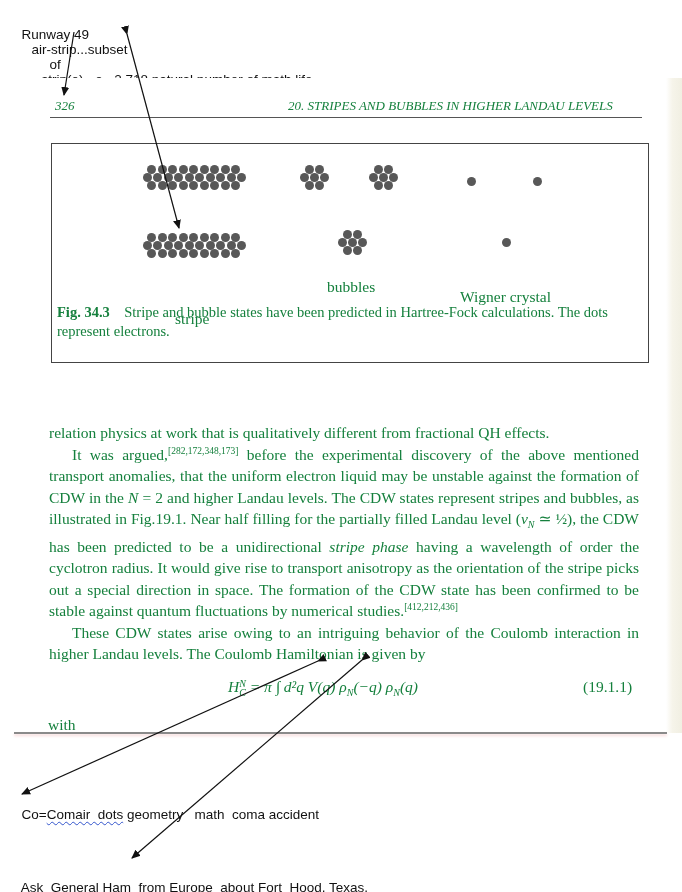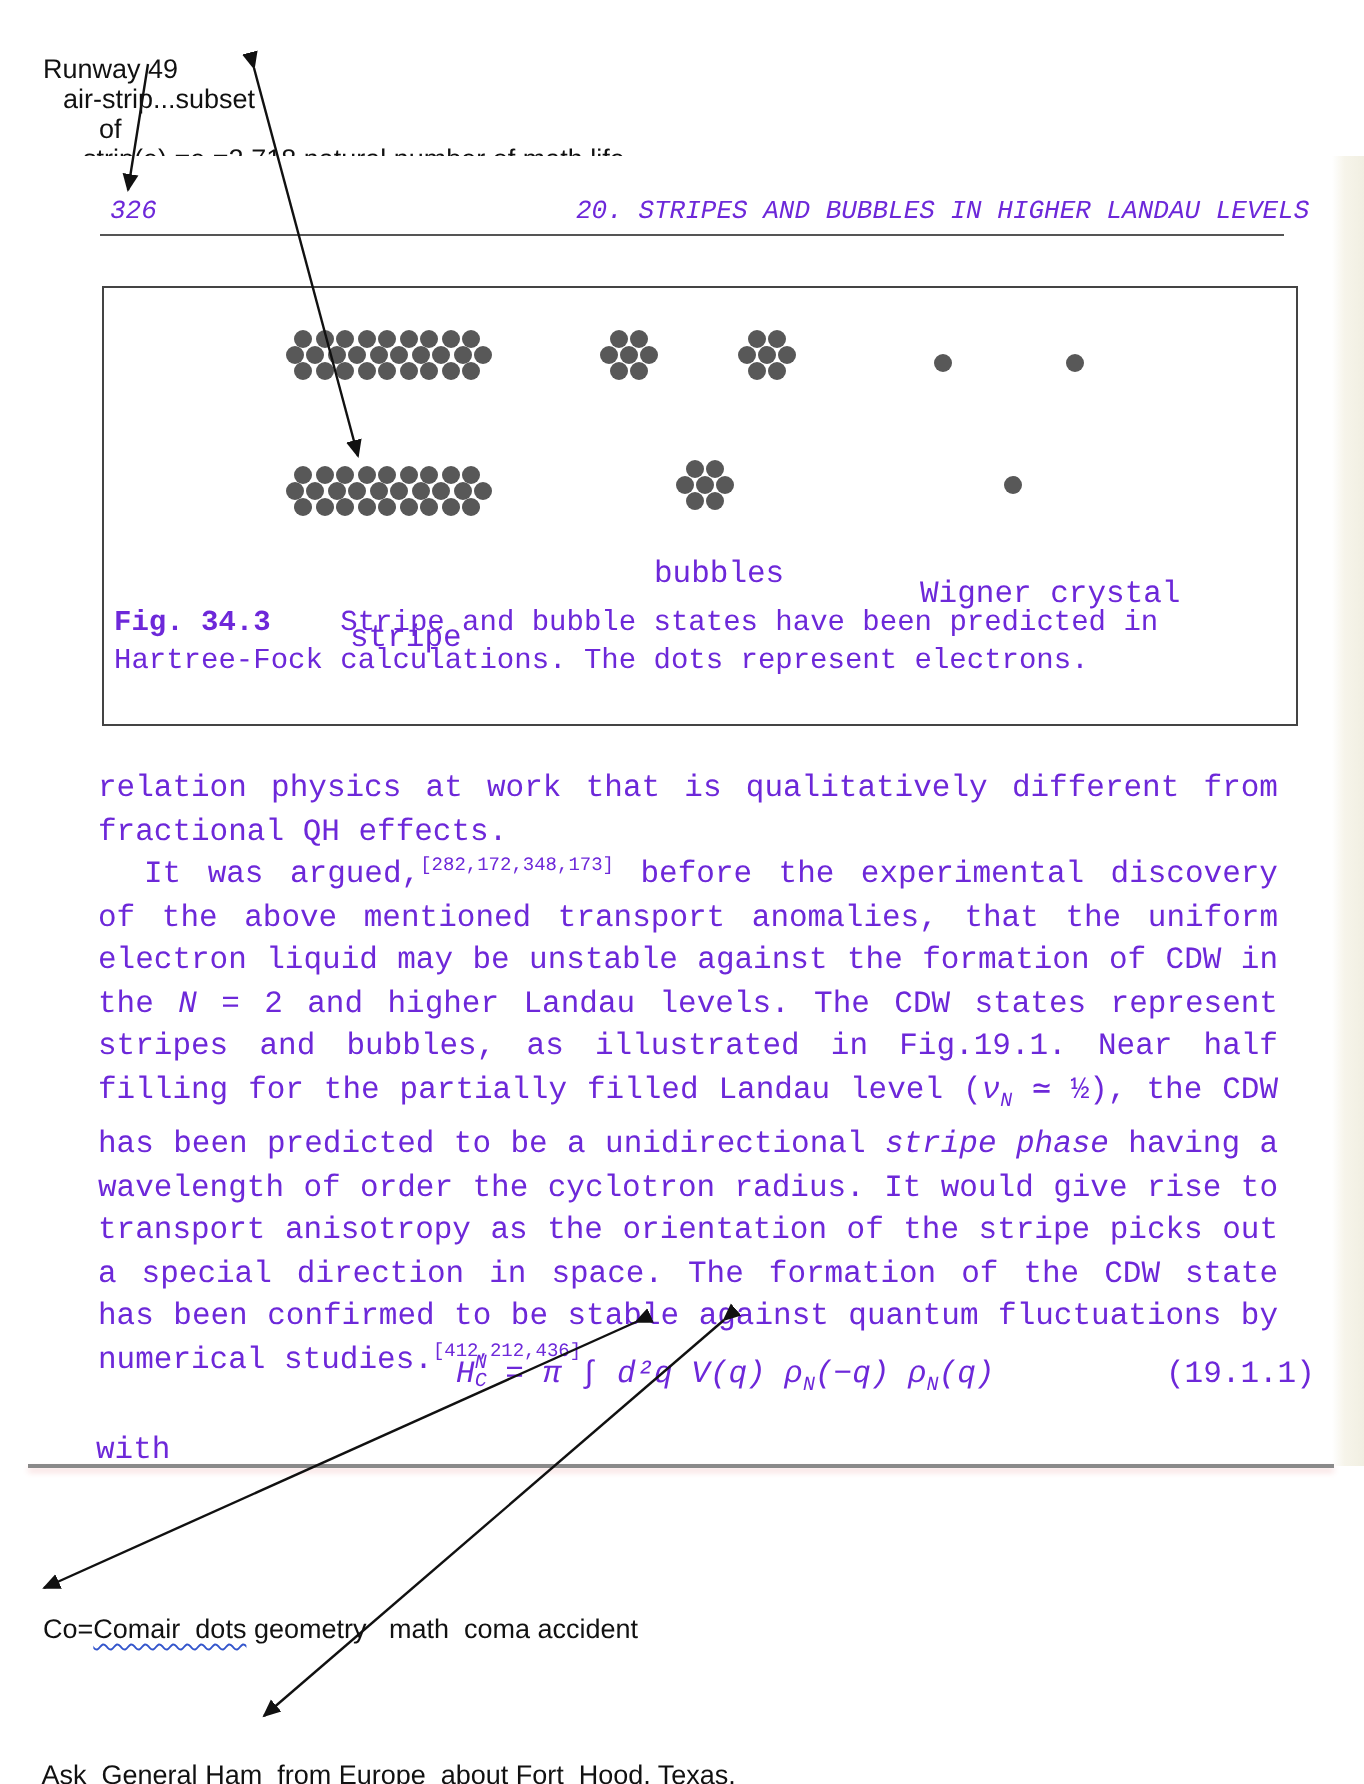--- a/index.html
+++ b/index.html
@@ -1,29 +1,29 @@
 <!DOCTYPE html>
 <html><head>
 <meta charset="utf-8">
 <style>
   html, body { margin:0; padding:0; }
   body { width:682px; height:892px; background:#ffffff; position:relative; overflow:hidden; }
   .annot { position:absolute; font-family:"Liberation Sans", sans-serif; font-size:13.5px; color:#111; white-space:pre; }
   .squiggle { text-decoration: underline wavy #3355cc; text-decoration-thickness:1px; text-underline-offset:2px; }
   .scan { position:absolute; left:0; top:78px; width:682px; height:655px; background:#fff; }
   .scan-edge { position:absolute; right:0; top:0; width:16px; height:100%; background:linear-gradient(to right,#fff,#f6f4ea 40%,#f1efe2); }
-  .serif { font-family:Liberation Mono, monospace; color:#6d28d9; }
+  .serif { font-family:Liberation Serif, serif; color:#15803d; }
   .runhead { position:absolute; top:98px; font-size:13px; font-style:italic; }
   .head-rule { position:absolute; left:50px; top:117px; width:592px; height:1px; background:#555; }
   .fig-box { position:absolute; left:51px; top:143px; width:598px; height:220px; border:1px solid #444; box-sizing:border-box; }
   .dot { position:absolute; width:9px; height:9px; border-radius:50%; background:#585858; }
   .fig-label { position:absolute; top:278px; font-size:15.5px; }
   .caption { position:absolute; left:57px; top:303px; width:590px; font-size:14.5px; line-height:19px; }
   .caption b { font-weight:bold; }
-  .body-text { position:absolute; left:49px; top:384px; width:590px; font-size:15.5px; line-height:21.5px; text-align:justify; }
+  .body-text { position:absolute; left:49px; top:422px; width:590px; font-size:15.5px; line-height:21.5px; text-align:justify; }
   .body-text p { margin:0; }
   .indent { text-indent:23px; }
   sup { font-size:9.5px; line-height:0; }
   .eq { position:absolute; top:678px; font-size:15.5px; font-style:italic; }
   .eqnum { position:absolute; left:555px; top:678px; font-size:15.5px;margin-left:28px; }
   .with { position:absolute; left:48px; top:716px; font-size:15.5px; }
   .red-rule { position:absolute; left:14px; top:732px; width:653px; height:2px; background:#8a8a8a; box-shadow:0 2px 3px #f6d6d6; }
   svg.arrows { position:absolute; left:0; top:0; width:682px; height:892px; pointer-events:none; }
 </style>
 </head>
@@ -141,20 +141,21 @@
 <div class="fig-label serif" style="left:327px;">bubbles</div>
 <div class="fig-label serif" style="left:460px;margin-top:10px;">Wigner crystal</div>
 
 <div class="caption serif">
   <b>Fig. 34.3</b>&nbsp;&nbsp;&nbsp;&nbsp;<span>Stripe and bubble states have been predicted in Hartree-Fock calculations. The dots represent electrons.</span>
 </div>
 
 <div class="body-text serif">
   <p>relation physics at work that is qualitatively different from fractional QH effects.</p>
   <p class="indent"><span>It was argued,</span><sup>[282,172,348,173]</sup><span> before the experimental discovery of the above mentioned transport anomalies, that the uniform electron liquid may be unstable against the formation of CDW in the </span><i>N</i><span> = 2 and higher Landau levels.  The CDW states represent stripes and bubbles, as illustrated in Fig.19.1. Near half filling for the partially filled Landau level (</span><i>ν</i><sub style="font-size:10px;"><i>N</i></sub><span> ≃ ½), the CDW has been predicted to be a unidirectional </span><i>stripe phase</i><span> having a wavelength of order the cyclotron radius. It would give rise to transport anisotropy as the orientation of the stripe picks out a special direction in space.  The formation of the CDW state has been confirmed to be stable against quantum fluctuations by numerical studies.</span><sup>[412,212,436]</sup></p>
+  <p class="indent">These CDW states arise owing to an intriguing behavior of the Coulomb interaction in higher Landau levels. The Coulomb Hamiltonian is given by</p>
 </div>
 
 <div class="eq serif" style="left:228px;">
   <span>H</span><span style="display:inline-block; vertical-align:middle; line-height:9px; font-size:10px;"><span style="display:block;">N</span><span style="display:block;">C</span></span><span> = π ∫ d²q V(q) ρ</span><sub style="font-size:10px;">N</sub><span>(−q) ρ</span><sub style="font-size:10px;">N</sub><span>(q)</span>
 </div>
 <div class="eqnum serif">(19.1.1)</div>
 
 <div class="with serif">with</div>
 <div class="red-rule"></div>
 

